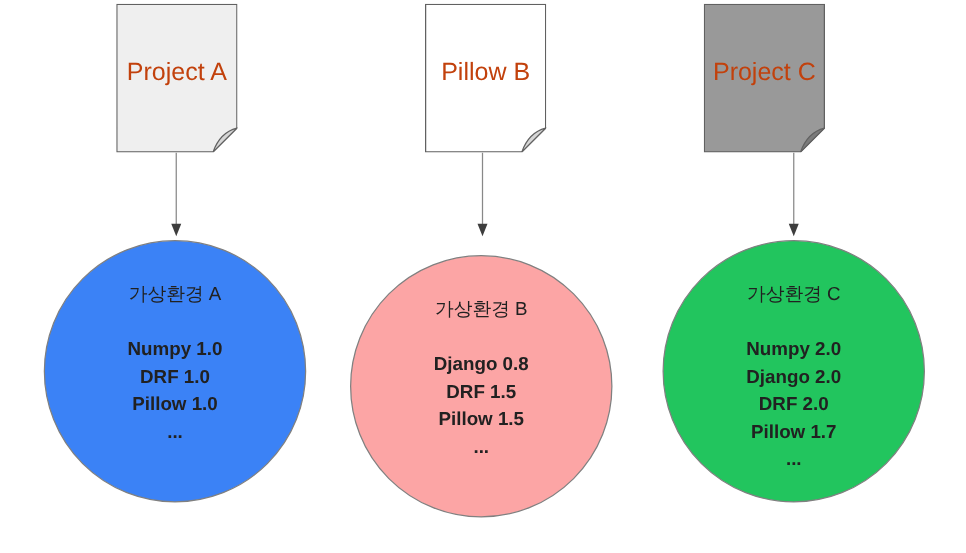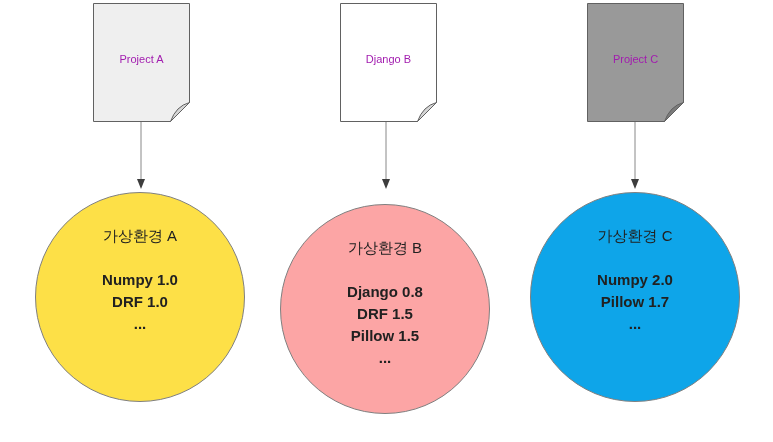--- a/index.html
+++ b/index.html
@@ -14,21 +14,21 @@
     overflow:hidden;
   }
   .doc{
     position:absolute;
     width:97px;height:119px;
   }
   .doc svg{position:absolute;left:0;top:0;width:100%;height:100%;}
   .doc .doc-label{
     position:absolute;left:0;top:0;right:0;bottom:8px;
     display:flex;align-items:center;justify-content:center;
-    font-size:11px;color:#a21caf;
+    font-size:20px;color:#c2410c;
   }
   .doc path{stroke:#616161;stroke-width:1;}
   .arrow{position:absolute;width:12px;height:68px;}
   .env-circle{
     position:absolute;
     width:210px;height:210px;
     border-radius:50%;
     border:1px solid #808080;
     box-sizing:border-box;
     text-align:center;
@@ -48,57 +48,60 @@
     <svg viewBox="0 0 97 119">
       <path d="M0.5,0.5 H96.5 V99.5 L77.5,118.5 H0.5 Z" fill="#efefef"></path>
       <path d="M96.5,99.5 L77.5,118.5 Q83,103 96.5,99.5 Z" fill="#d6d6d6"></path>
     </svg>
     <div class="doc-label">Project A</div>
   </div>
   <svg class="arrow" style="left:135px;top:122px;" viewBox="0 0 12 68">
     <line x1="6" y1="0" x2="6" y2="58" stroke-width="1" stroke="#888888"></line>
     <polygon points="2,57 10,57 6,67" fill="#3d3d3d"></polygon>
   </svg>
-  <div class="env-circle" style="left: 35px; top: 192px; background: #fde047;">
+  <div class="env-circle" style="left: 35px; top: 192px; background: #3b82f6;">
     <div class="env-title">가상환경 A</div>
     <div class="pkg-line">Numpy 1.0</div>
     <div class="pkg-line">DRF 1.0</div>
+    <div class="pkg-line">Pillow 1.0</div>
     <div class="pkg-line">...</div>
   </div>
 
   <div class="doc" style="left:340px;top:3px;">
     <svg viewBox="0 0 97 119">
       <path d="M0.5,0.5 H96.5 V99.5 L77.5,118.5 H0.5 Z" fill="#ffffff"></path>
       <path d="M96.5,99.5 L77.5,118.5 Q83,103 96.5,99.5 Z" fill="#d6d6d6"></path>
     </svg>
-    <div class="doc-label">Django B</div>
+    <div class="doc-label">Pillow B</div>
   </div>
   <svg class="arrow" style="left:380px;top:122px;" viewBox="0 0 12 68">
     <line x1="6" y1="0" x2="6" y2="58" stroke-width="1" stroke="#888888"></line>
     <polygon points="2,57 10,57 6,67" fill="#3d3d3d"></polygon>
   </svg>
   <div class="env-circle" style="left: 280px; top: 204px; background: #fca5a5;">
     <div class="env-title">가상환경 B</div>
     <div class="pkg-line">Django 0.8</div>
     <div class="pkg-line">DRF 1.5</div>
     <div class="pkg-line">Pillow 1.5</div>
     <div class="pkg-line">...</div>
   </div>
 
-  <div class="doc" style="left:587px;top:3px;border-radius:15px;">
+  <div class="doc" style="left:563px;top:3px;border-radius:15px;">
     <svg viewBox="0 0 97 119">
       <path d="M0.5,0.5 H96.5 V99.5 L77.5,118.5 H0.5 Z" fill="#999999"></path>
       <path d="M96.5,99.5 L77.5,118.5 Q83,103 96.5,99.5 Z" fill="#7b7b7b"></path>
     </svg>
     <div class="doc-label">Project C</div>
   </div>
   <svg class="arrow" style="left:629px;top:122px;" viewBox="0 0 12 68">
     <line x1="6" y1="0" x2="6" y2="58" stroke-width="1" stroke="#888888"></line>
     <polygon points="2,57 10,57 6,67" fill="#3d3d3d"></polygon>
   </svg>
-  <div class="env-circle" style="left: 530px; top: 192px; background: #0ea5e9;">
+  <div class="env-circle" style="left: 530px; top: 192px; background: #22c55e;">
     <div class="env-title">가상환경 C</div>
     <div class="pkg-line">Numpy 2.0</div>
+    <div class="pkg-line">Django 2.0</div>
+    <div class="pkg-line">DRF 2.0</div>
     <div class="pkg-line">Pillow 1.7</div>
     <div class="pkg-line">...</div>
   </div>
 
 </div>
 
 </body></html>

